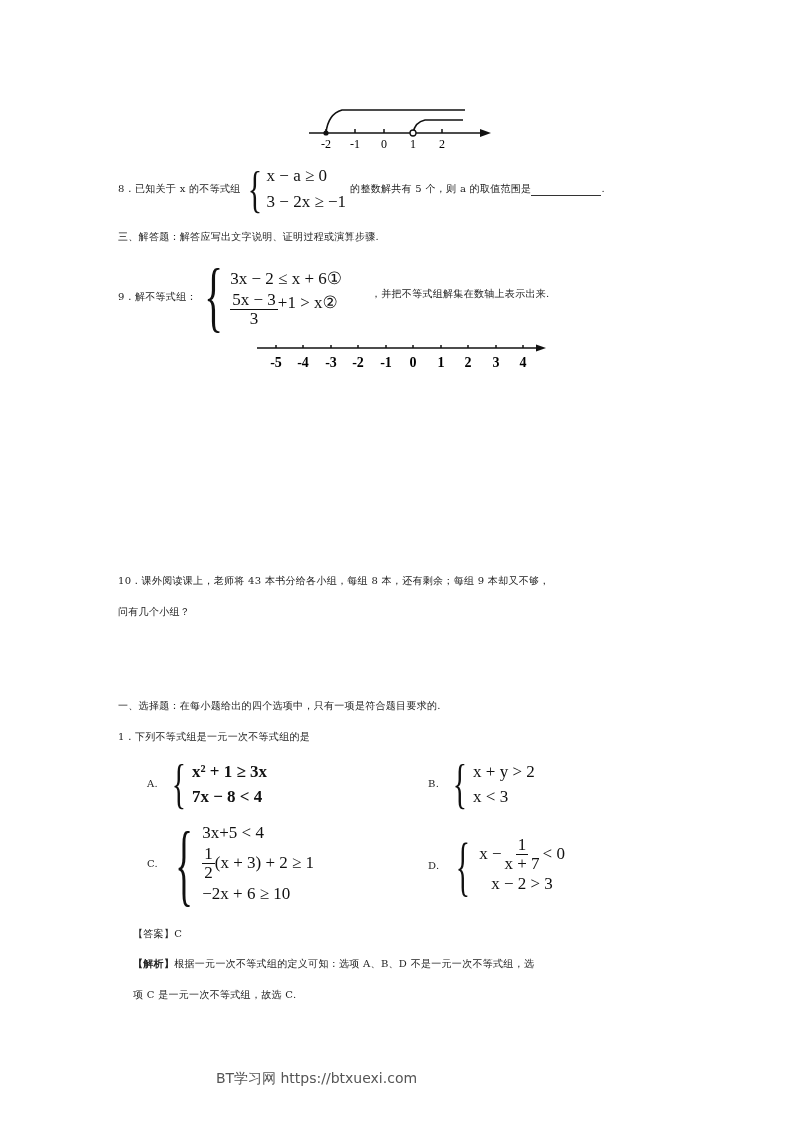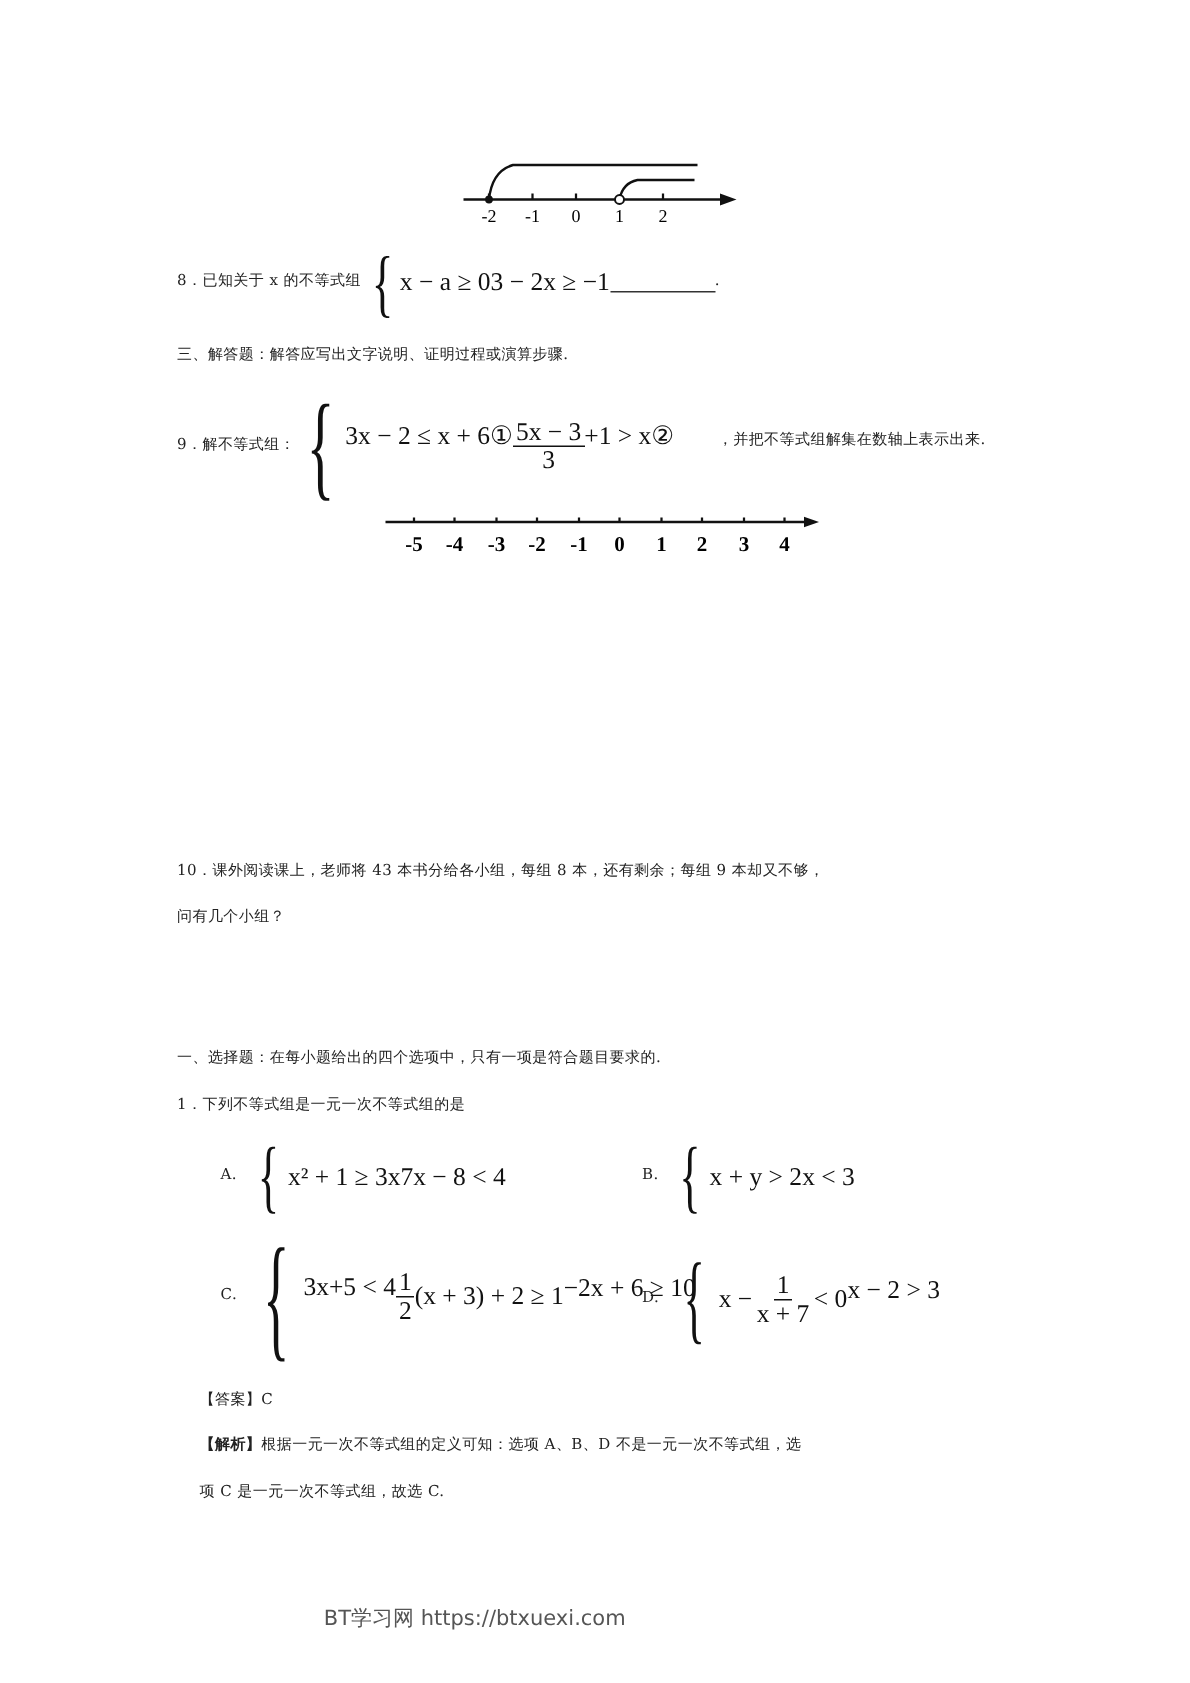--- a/index.html
+++ b/index.html
@@ -3,21 +3,21 @@
   <meta charset="utf-8">
   <style>
     html, body { margin: 0; padding: 0; background: #ffffff; }
     body { width: 793px; height: 1122px; position: relative; overflow: hidden;
            font-family: "DejaVu Serif", "Liberation Serif", serif; color: #222; }
     .abs { position: absolute; }
     .txt { font-size: 10px; line-height: 18px; white-space: nowrap; letter-spacing: 0.3px; }
     .math { font-family: "Liberation Serif", "DejaVu Serif", serif; font-size: 17px; color: #111; }
     .sys { display: inline-flex; align-items: center; }
     .brace { font-family: "Liberation Serif", serif; font-weight: 200; color: #111; line-height: 1; }
-    .lines { display: flex; }
+    .lines { display: flex; flex-direction: column; }
     .frac { display: inline-flex; flex-direction: column; align-items: center; vertical-align: middle; line-height: 1.05; }
     .frac .num { border-bottom: 1px solid #111; padding: 0 2px; text-align: right; }
     .blank { display: inline-block; width: 70px; border-bottom: 1px solid #333; height: 12px; vertical-align: baseline; }
     .footer { font-family: "DejaVu Sans", "Liberation Sans", sans-serif; font-size: 14px; color: #555; }
     svg text { font-family: "Liberation Serif", "DejaVu Serif", serif; }
   </style>
 </head>
 <body>
 
 <div class="abs" style="left:305px; top:100px; width:190px; height:50px;">
@@ -42,20 +42,21 @@
 
 <div class="abs" style="left:118px; top:163px; display:flex; align-items:center;">
   <span class="txt">8．已知关于 x 的不等式组</span>
   <span class="sys math" style="margin-left:2px;">
     <span class="brace" style="font-size:50px; transform:scaleX(0.6);">{</span>
     <span class="lines" style="line-height:26px;">
       <span>x − a ≥ 0</span>
       <span>3 − 2x ≥ −1</span>
     </span>
   </span>
+  <span class="txt" style="margin-left:4px;">的整数解共有 5 个，则 a 的取值范围是</span>
   <span class="blank"></span>
   <span class="txt">.</span>
 </div>
 
 <div class="abs txt" style="left:118px; top:228px;">三、解答题：解答应写出文字说明、证明过程或演算步骤.</div>
 
 <div class="abs" style="left:118px; top:258px; display:flex; align-items:center;">
   <span class="txt">9．解不等式组：</span>
   <span class="sys math">
     <span class="brace" style="font-size:78px; transform:scaleX(0.5); margin:0 -2px;">{</span>
@@ -104,21 +105,21 @@
 <div class="abs txt" style="left:118px; top:603px;">问有几个小组？</div>
 
 <div class="abs txt" style="left:118px; top:697px;">一、选择题：在每小题给出的四个选项中，只有一项是符合题目要求的.</div>
 
 <div class="abs txt" style="left:118px; top:728px;">1．下列不等式组是一元一次不等式组的是</div>
 
 <div class="abs" style="left:147px; top:757px; display:flex; align-items:center;">
   <span class="txt" style="margin-right:8px;">A.</span>
   <span class="sys math">
     <span class="brace" style="font-size:54px; transform:scaleX(0.55);">{</span>
-    <span class="lines" style="line-height:25px;">
+    <span class="lines" style="line-height:25px;font-weight:bold;">
       <span>x² + 1 ≥ 3x</span>
       <span>7x − 8 &lt; 4</span>
     </span>
   </span>
 </div>
 
 <div class="abs" style="left:428px; top:757px; display:flex; align-items:center;">
   <span class="txt" style="margin-right:8px;">B.</span>
   <span class="sys math">
     <span class="brace" style="font-size:54px; transform:scaleX(0.55);">{</span>

